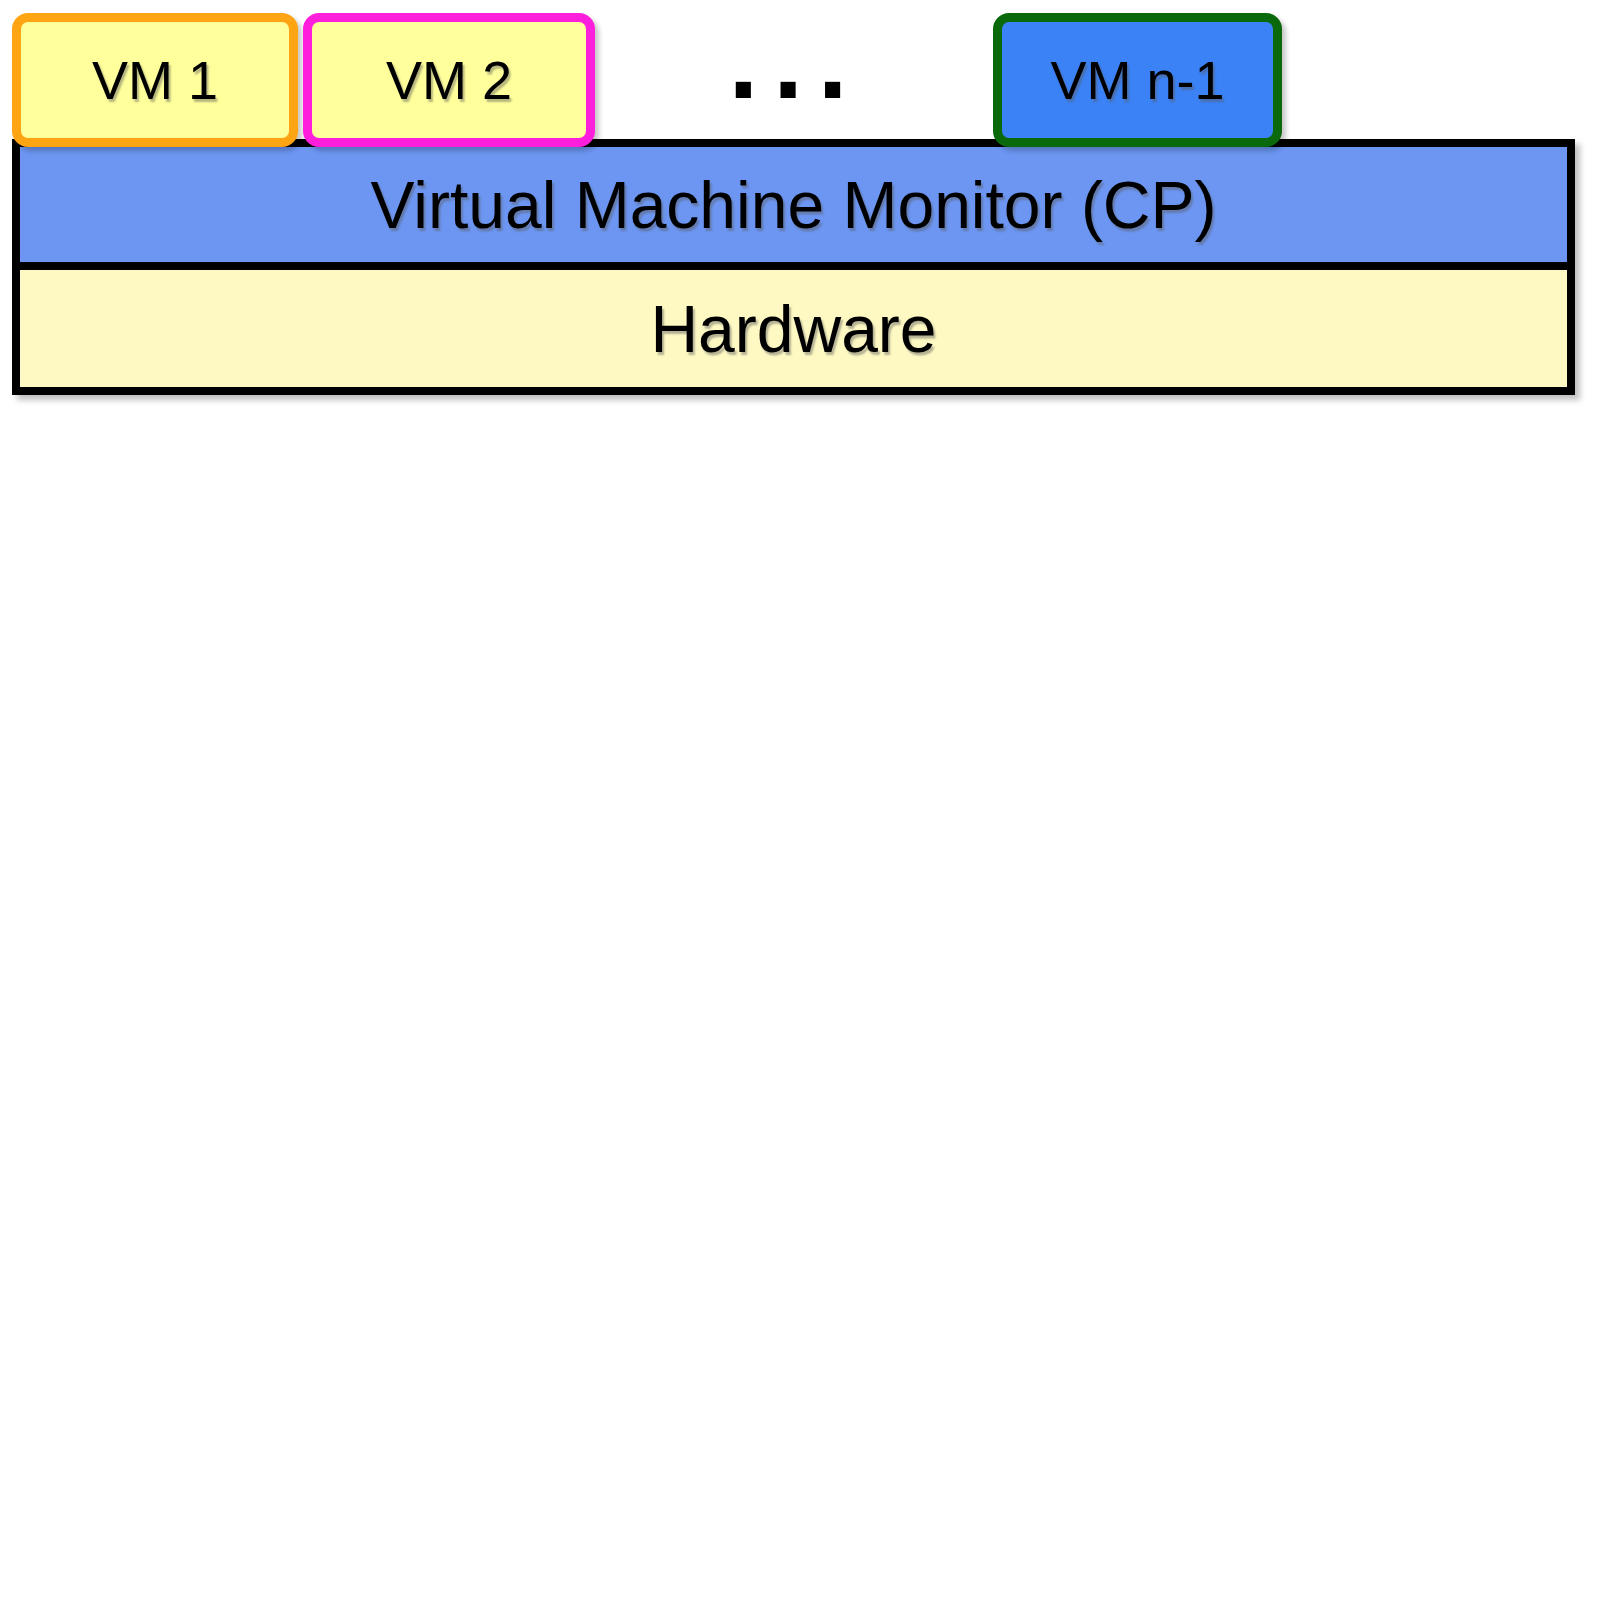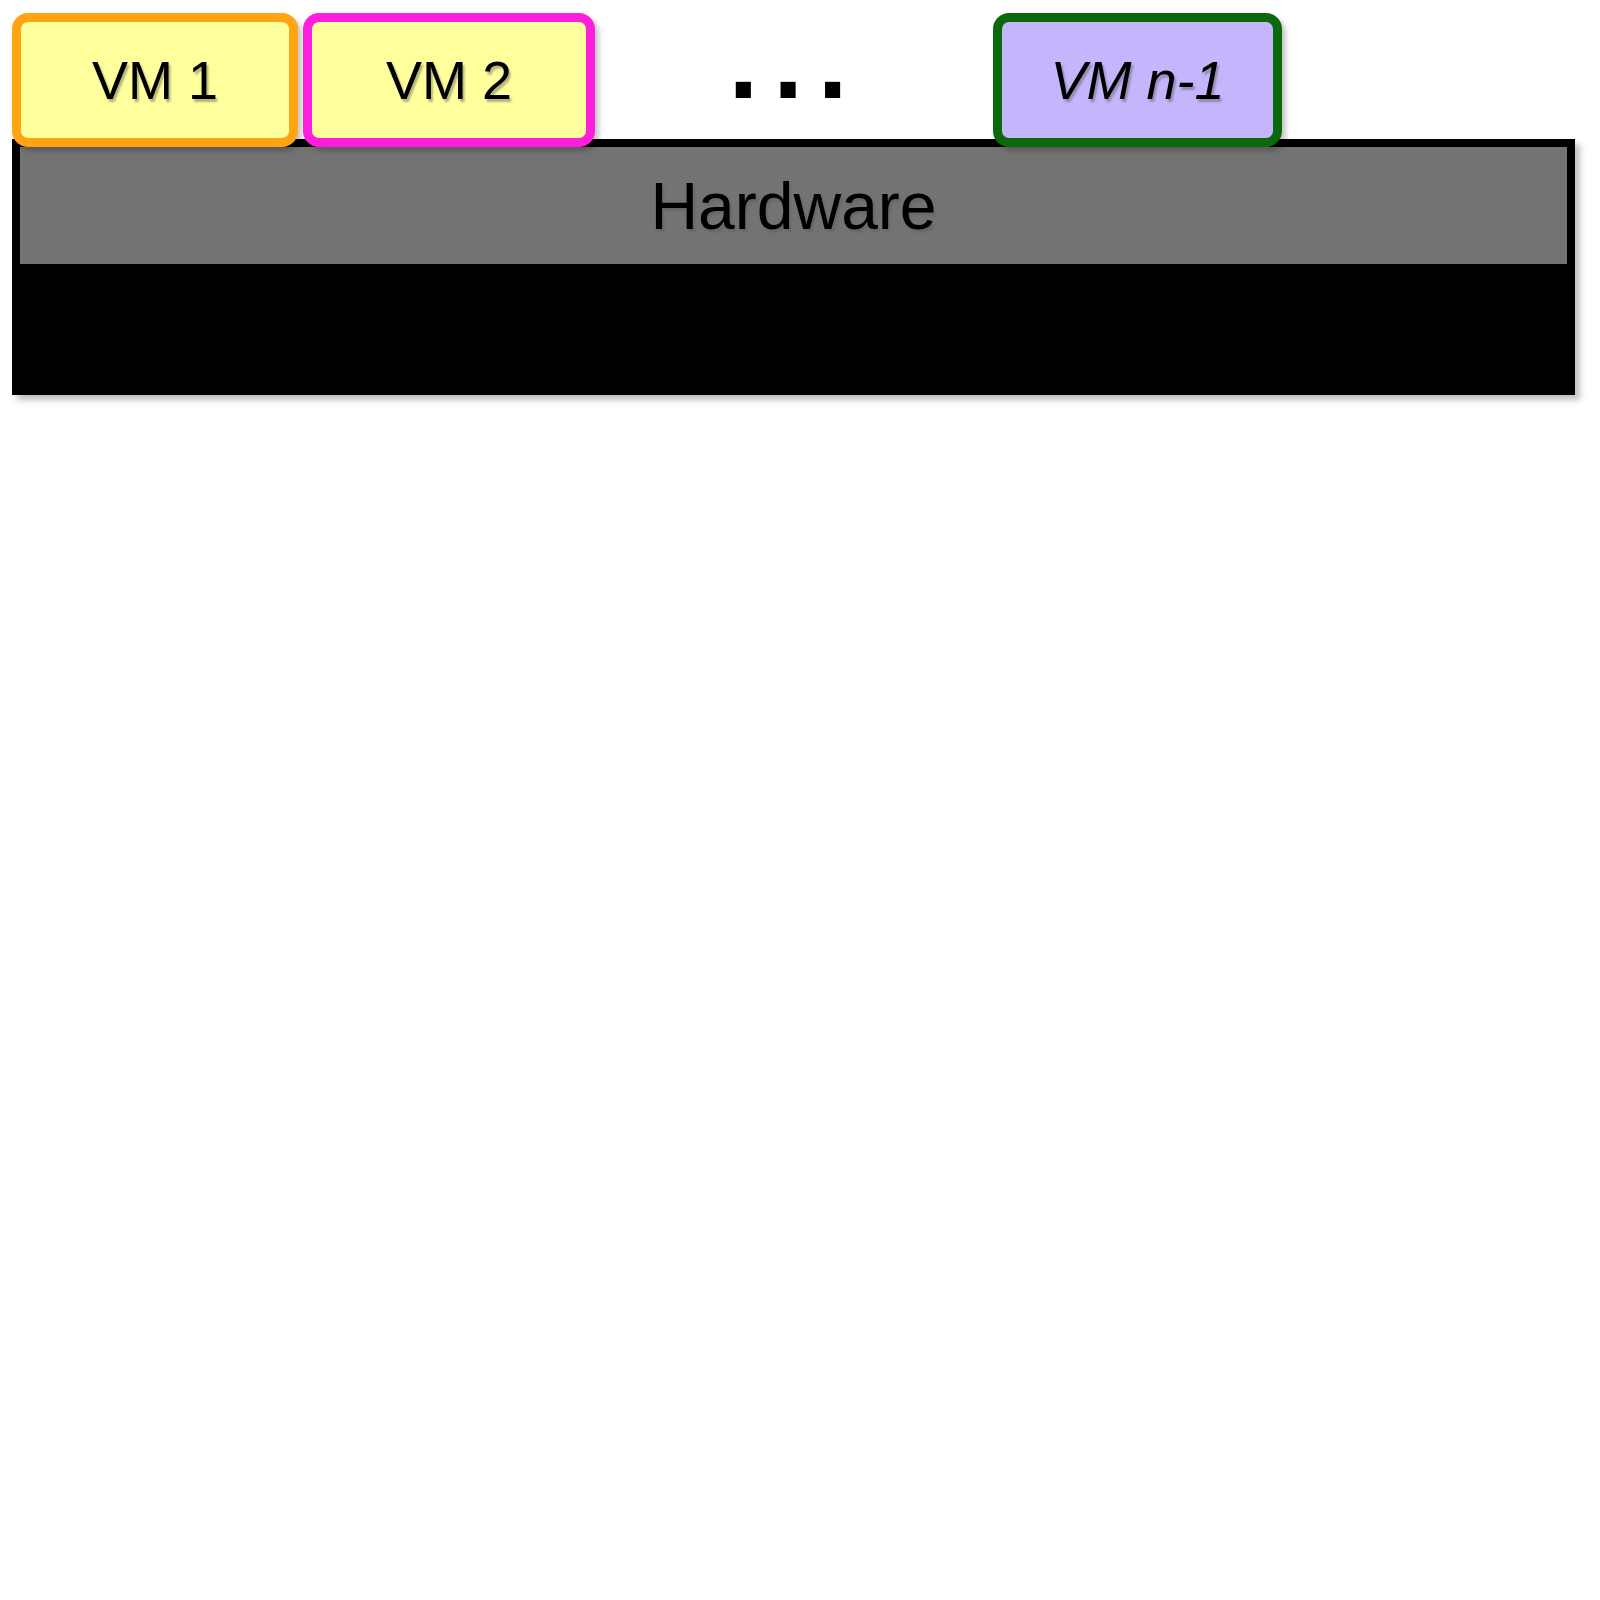--- a/index.html
+++ b/index.html
@@ -107,24 +107,27 @@
   </div>
 
   <div class="vm-box vm-2" style="border-color: rgb(255, 30, 220); background-color: rgb(255, 255, 156);">
     <span class="vm-label">VM 2</span>
   </div>
 
   <div class="ellipsis-zone">
     <span class="ellipsis-text">...</span>
   </div>
 
-  <div class="vm-box vm-n1" style="border-color: rgb(10, 105, 10); background-color: #c4b5fd; font-style: italic;">
+  <div class="vm-box vm-n1" style="border-color: rgb(10, 105, 10); background-color: #3b82f6;">
     <span class="vm-label">VM n-1</span>
   </div>
 
 
   <div class="stack">
-    <div class="layer layer-hw" style="background-color: #737373;">
+    <div class="layer layer-vmm" style="background-color: rgb(108, 150, 242);">
+      <span class="layer-label">Virtual Machine Monitor (CP)</span>
+    </div>
+    <div class="layer layer-hw" style="background-color: #fef9c3;">
       <span class="layer-label">Hardware</span>
     </div>
   </div>
 
 </div>
 
 </body></html>

